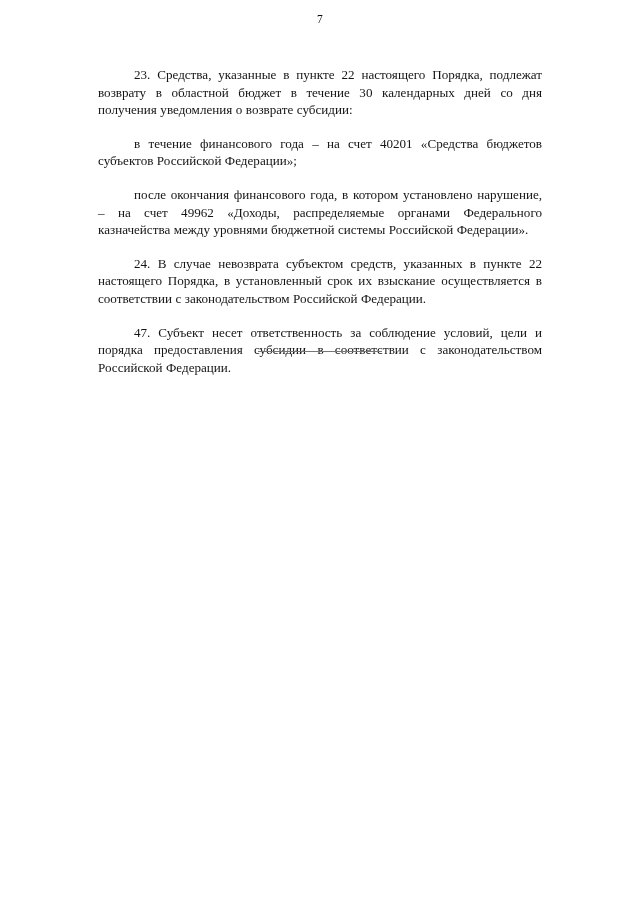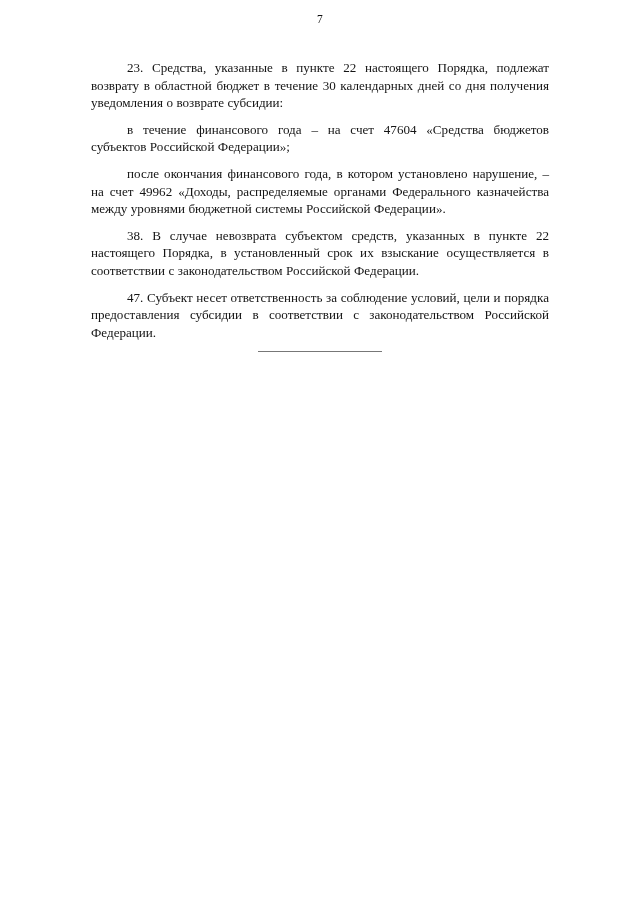--- a/index.html
+++ b/index.html
@@ -33,21 +33,21 @@
     color: #111111;
     letter-spacing: 0.2px;
   }
   .body-text {
     position: absolute;
     left: 82px;
     top: 50px;
     width: 476px;
   }
   p.para {
-    margin: 9px;
+    margin: 16px;
     padding: 0;
     text-align: justify;
     text-justify: inter-word;
     text-indent: 36px;
     font-size: 13.1px;
     line-height: 17.6px;
     color: #141414;
     word-spacing: 0.2px;
     hyphens: none;
   }
@@ -79,25 +79,25 @@
 <body>
 
 <div class="page">
 
   <div class="page-number">7</div>
 
   <div class="body-text">
 
     <p class="para">23. Средства, указанные в пункте 22 настоящего Порядка, подлежат возврату в областной бюджет в течение 30 календарных дней со дня получения уведомления о возврате субсидии:</p>
 
-    <p class="para">в течение финансового года – на счет 47604 «Средства бюджетов субъектов Российской Федерации»;</p>
+    <p class="para">в течение финансового года – на счет 40201 «Средства бюджетов субъектов Российской Федерации»;</p>
 
     <p class="para wide">после окончания финансового года, в котором установлено нарушение, – на счет 49962 «Доходы, распределяемые органами Федерального казначейства между уровнями бюджетной системы Российской Федерации».</p>
 
-    <p class="para wide">38. В случае невозврата субъектом средств, указанных в пункте 22 настоящего Порядка, в установленный срок их взыскание осуществляется в соответствии с законодательством Российской Федерации.</p>
+    <p class="para wide">24. В случае невозврата субъектом средств, указанных в пункте 22 настоящего Порядка, в установленный срок их взыскание осуществляется в соответствии с законодательством Российской Федерации.</p>
 
     <p class="para">47. Субъект несет ответственность за соблюдение условий, цели и порядка предоставления субсидии в соответствии с законодательством Российской Федерации.</p>
 
   </div>
 
   <div class="rule-wrap">
     <hr class="rule">
   </div>
 
 </div>

